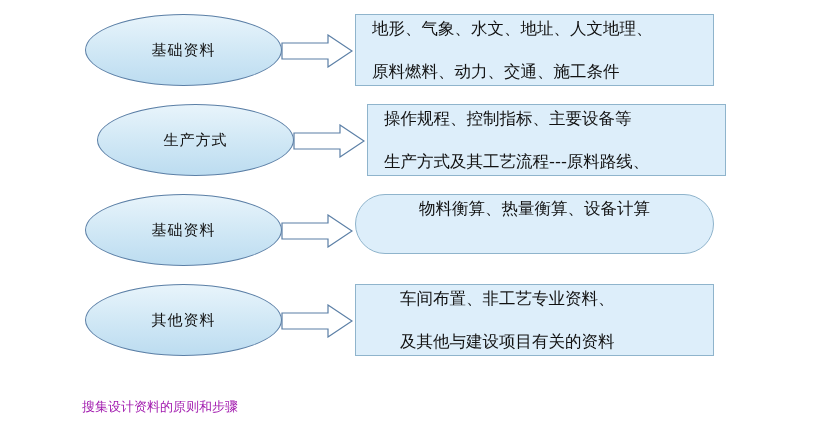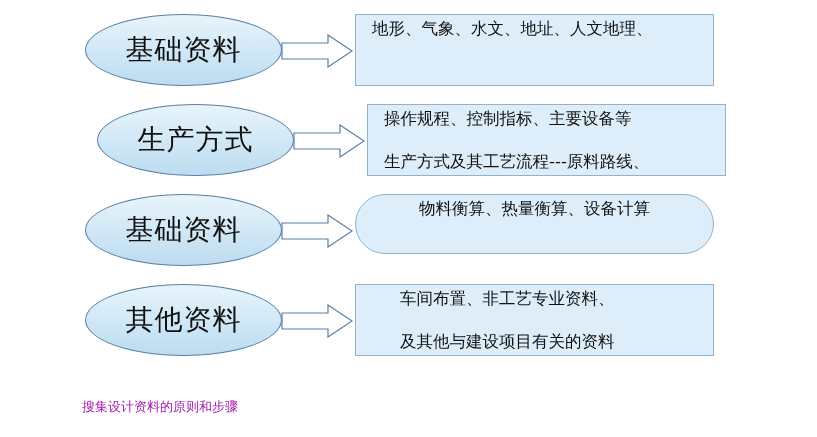--- a/index.html
+++ b/index.html
@@ -35,21 +35,21 @@
     height: 72px;
     border: 1px solid #5b7fa6;
     border-radius: 50%;
     background: linear-gradient(to bottom, #e8f4fb 0%, #cfe7f5 55%, #bcdcf0 100%);
     display: flex;
     align-items: center;
     justify-content: center;
     box-sizing: border-box;
   }
   .ellipse-label {
-    font-size: 28px;
+    font-size: 15px;
     color: #111111;
     letter-spacing: 1px;
     line-height: 1;
     white-space: nowrap;
   }
   .arrow {
     position: absolute;
     left: 281px;
     top: 20px;
     width: 72px;
@@ -104,20 +104,21 @@
     <div class="ellipse">
       <span class="ellipse-label">基础资料</span>
     </div>
     <div class="arrow">
       <svg width="72" height="34" viewBox="0 0 72 34" xmlns="http://www.w3.org/2000/svg">
         <polygon points="1,9 47,9 47,1 71,17 47,33 47,25 1,25" fill="#ffffff" stroke="#5b7fa6" stroke-width="1.2"></polygon>
       </svg>
     </div>
     <div class="box indent" style="top:0px; height:72px;">
       <div class="box-line">地形、气象、水文、地址、人文地理、</div>
+      <div class="box-line">原料燃料、动力、交通、施工条件</div>
     </div>
   </div>
 
   <div class="row" style="top:104px;margin-left:12px;">
     <div class="ellipse">
       <span class="ellipse-label">生产方式</span>
     </div>
     <div class="arrow">
       <svg width="72" height="34" viewBox="0 0 72 34" xmlns="http://www.w3.org/2000/svg">
         <polygon points="1,9 47,9 47,1 71,17 47,33 47,25 1,25" fill="#ffffff" stroke="#5b7fa6" stroke-width="1.2"></polygon>

